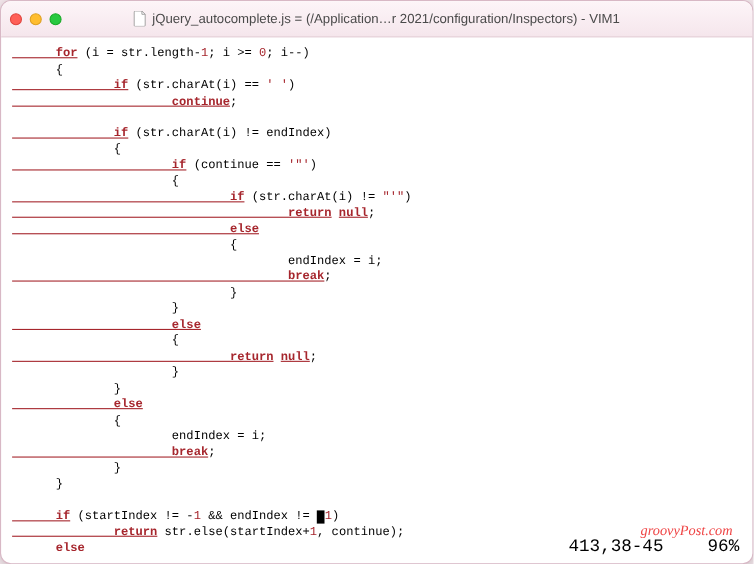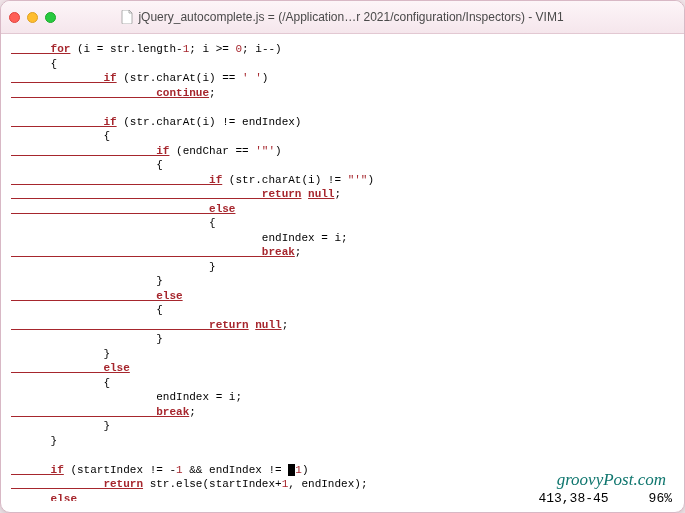--- a/index.html
+++ b/index.html
@@ -81,33 +81,33 @@
       height: 12px;
       background: #000;
       vertical-align: text-bottom;
       position: relative;
       top: 0px;
     }
     .statusbar {
       position: absolute;
       bottom: 6px;
       right: 12px;
-      font-size: 13px;
+      font-size: 16px;
       color: #000;
       display: flex;
       gap: 40px;
     }
     .watermark {
       position: absolute;
       bottom: 22px;
       right: 18px;
       font-family: Georgia, "Times New Roman", serif;
       font-style: italic;
-      font-size: 17px;
-      color: #0f766e;
+      font-size: 13px;
+      color: #ef4444;
       pointer-events: none;
     }
   </style>
 </head>
 <body>
 
 <div class="window">
 
   <div class="titlebar">
     <div class="traffic-lights">
@@ -126,21 +126,21 @@
     </div>
   </div>
 
   <div class="editor"><span><span class="kw">      for</span><span> (i = str.length-</span><span class="num">1</span><span>; i &gt;= </span><span class="num">0</span><span>; i--)</span></span>
 <span>      {</span>
 <span><span class="kw">              if</span><span> (str.charAt(i) == </span><span class="str">' '</span><span>)</span></span>
 <span><span class="kw">                      continue</span><span>;</span></span>
 <span></span>
 <span><span class="kw">              if</span><span> (str.charAt(i) != endIndex)</span></span>
 <span>              {</span>
-<span><span class="kw">                      if</span><span> (endChar == </span><span class="str">'"'</span><span>)</span></span>
+<span><span class="kw">                      if</span><span> (continue == </span><span class="str">'"'</span><span>)</span></span>
 <span>                      {</span>
 <span><span class="kw">                              if</span><span> (str.charAt(i) != </span><span class="str">"'"</span><span>)</span></span>
 <span><span class="kw">                                      return</span><span> </span><span class="kw">null</span><span>;</span></span>
 <span><span class="kw">                              else</span></span>
 <span>                              {</span>
 <span>                                      endIndex = i;</span>
 <span><span class="kw">                                      break</span><span>;</span></span>
 <span>                              }</span>
 <span>                      }</span>
 <span><span class="kw">                      else</span></span>
@@ -149,21 +149,21 @@
 <span>                      }</span>
 <span>              }</span>
 <span><span class="kw">              else</span></span>
 <span>              {</span>
 <span>                      endIndex = i;</span>
 <span><span class="kw">                      break</span><span>;</span></span>
 <span>              }</span>
 <span>      }</span>
 <span></span>
 <span><span class="kw">      if</span><span> (startIndex != -</span><span class="num">1</span><span> &amp;&amp; endIndex != </span><span class="cursor-block"></span><span class="num">1</span><span>)</span></span>
-<span><span class="kw">              return</span><span> str.else(startIndex+</span><span class="num">1</span><span>, endIndex);</span></span>
+<span><span class="kw">              return</span><span> str.else(startIndex+</span><span class="num">1</span><span>, continue);</span></span>
 <span><span class="kw">      else</span></span>
 
 
 </div>
 
   <div class="watermark">groovyPost.com</div>
 
   <div class="statusbar">
     <span>413,38-45</span>
     <span>96%</span>

